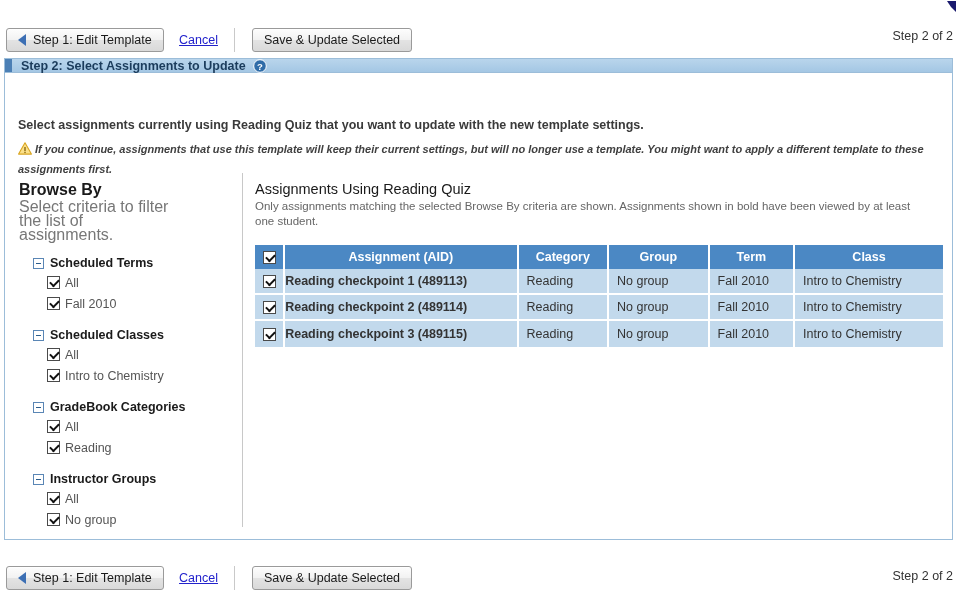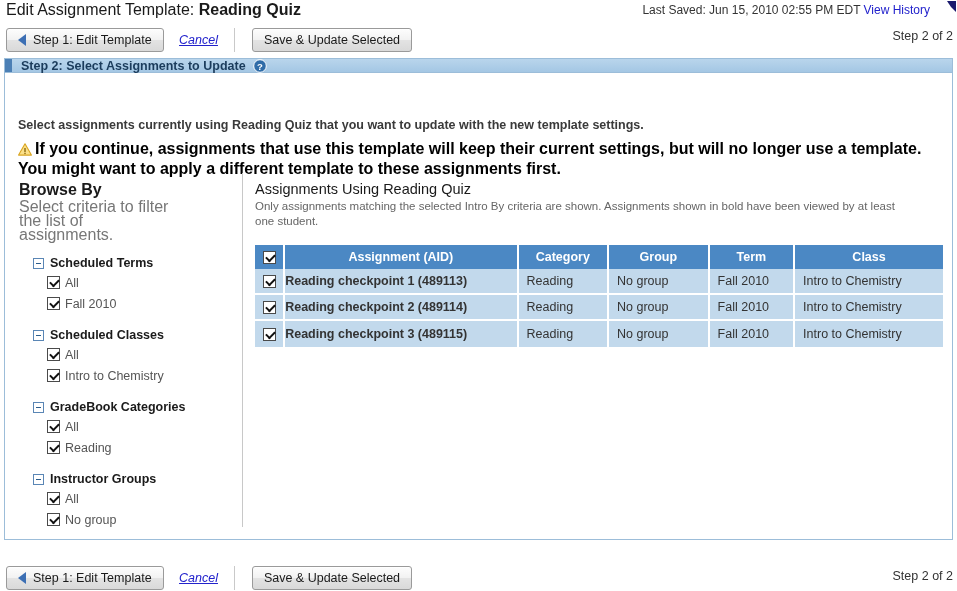--- a/index.html
+++ b/index.html
@@ -60,21 +60,20 @@
     width: 0; height: 0; margin-right: 7px;
     border-top: 6px solid transparent;
     border-bottom: 6px solid transparent;
     border-right: 8px solid #3c6fb4;
   }
   .link-cancel {
     display: inline-block; vertical-align: top;
     margin: 0 0 0 11px; line-height: 24px;
     font-size: 12.5px; color: #2222cc; text-decoration: underline;
     cursor: pointer;
-    font-style: italic;
   }
   .tb-sep {
     display: inline-block; vertical-align: top;
     width: 1px; height: 24px; margin: 0 12px;
     background: #c9c9c9;
   }
 
   
   .panel {
     position: absolute; left: 4px; top: 58px;
@@ -104,22 +103,23 @@
   .panel-body { position: relative; height: 455px; }
 
   .intro-line {
     position: absolute; left: 13px; top: 45px;
     width: 930px;
     font-size: 12.5px; font-weight: bold; color: #3a3a3a;
   }
   .warn-block {
     position: absolute; left: 13px; top: 66px;
     width: 928px;
-    font-size: 16px; font-weight: bold; color: #000000;
+    font-size: 11px; font-weight: bold; color: #404040;
     line-height: 20px;
+    font-style: italic;
   }
   .warn-icon {
     display: inline-block; vertical-align: -2px;
     width: 14px; height: 13px; margin-right: 3px;
   }
 
   
   .sidebar {
     position: absolute; left: 14px; top: 108px;
     width: 218px; height: 340px;
@@ -227,28 +227,21 @@
   .col-w-cat    { width: 90px; }
   .col-w-group  { width: 100px; }
   .col-w-term   { width: 85px; }
   .col-w-class  { width: 147px; }
 </style>
 </head>
 <body>
 
 <div id="root">
 
-  <div class="page-title">
-    <span>Edit Assignment Template:</span>
-    <span class="tpl-name">Reading Quiz</span>
-  </div>
-
-  <div class="saved-info">
-    <span>Last Saved: Jun 15, 2010 02:55 PM EDT</span><a class="hist-link" href="#">View History</a>
-  </div>
+
   <div class="hist-caret">
     <svg width="10" height="14" viewBox="0 0 10 14" aria-hidden="true">
       <path d="M0 0 L9 0 L9 11 L4 6 Z" fill="#1a1a6e"></path>
     </svg>
   </div>
 
   <div class="step-indicator-top">Step 2 of 2</div>
 
   <div class="toolbar top">
     <button class="btn">
@@ -348,21 +341,21 @@
             <span class="cbx checked"></span>
             <span class="lbl">No group</span>
           </div>
         </div>
       </div>
 
       <div class="v-divider"></div>
 
       <div class="content">
         <div class="content-title">Assignments Using Reading Quiz</div>
-        <div class="content-sub">Only assignments matching the selected Intro By criteria are shown. Assignments shown in bold have been viewed by at least one student.</div>
+        <div class="content-sub">Only assignments matching the selected Browse By criteria are shown. Assignments shown in bold have been viewed by at least one student.</div>
 
         <table class="assign-table">
           <thead>
             <tr>
               <th class="col-check">
                 <span class="th-check-wrap">
                   <span class="cbx checked"></span>
                 </span>
               </th>
               <th class="col-w-name">Assignment (AID)</th>

